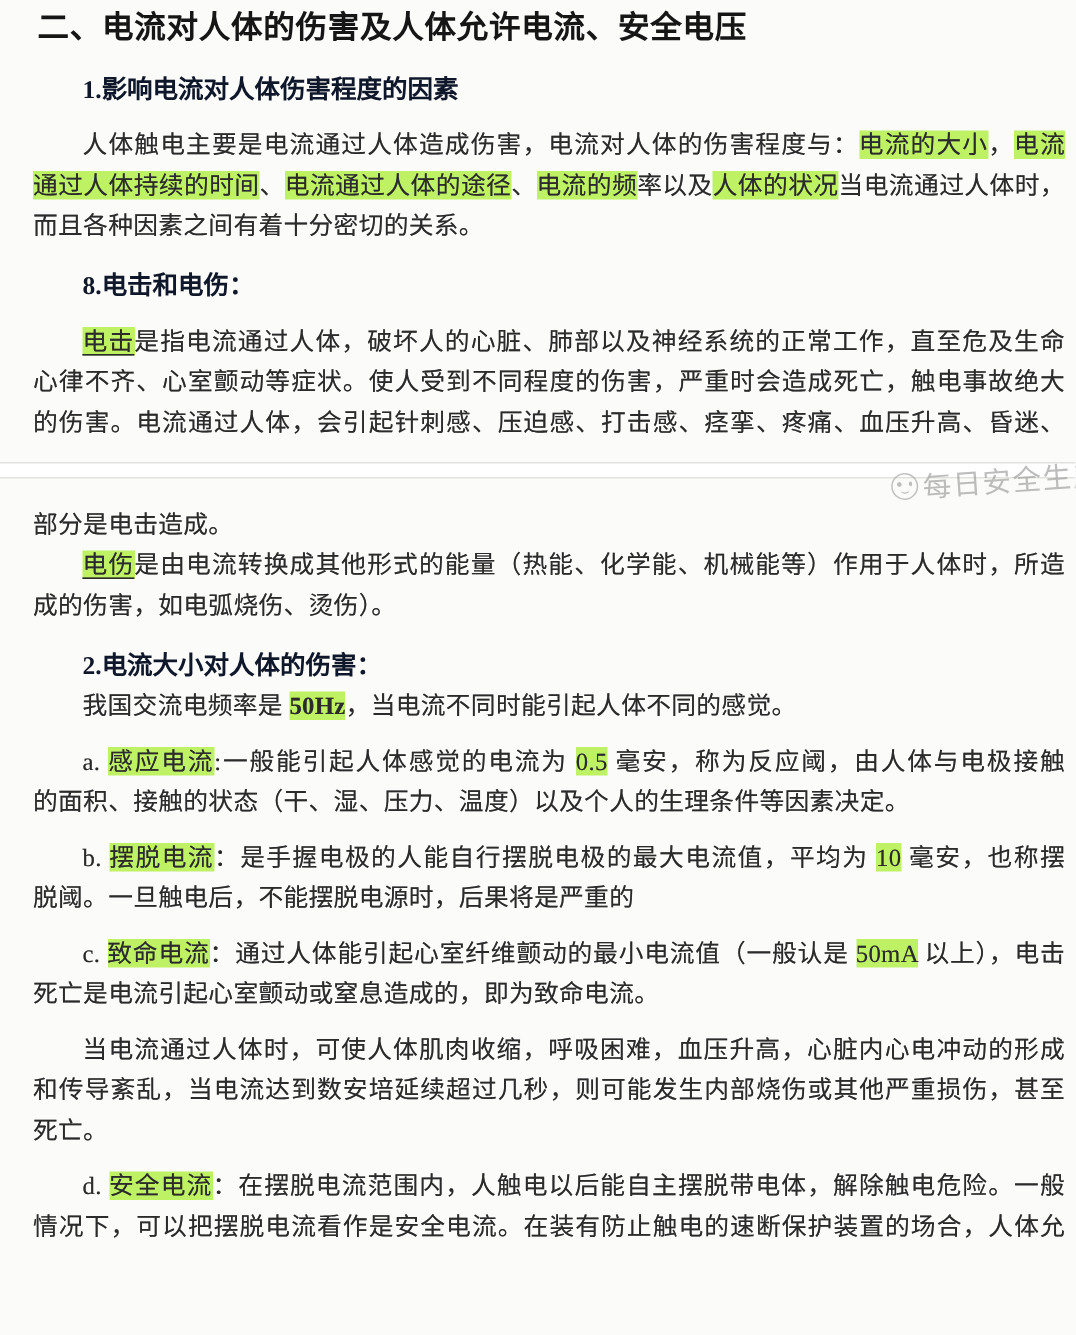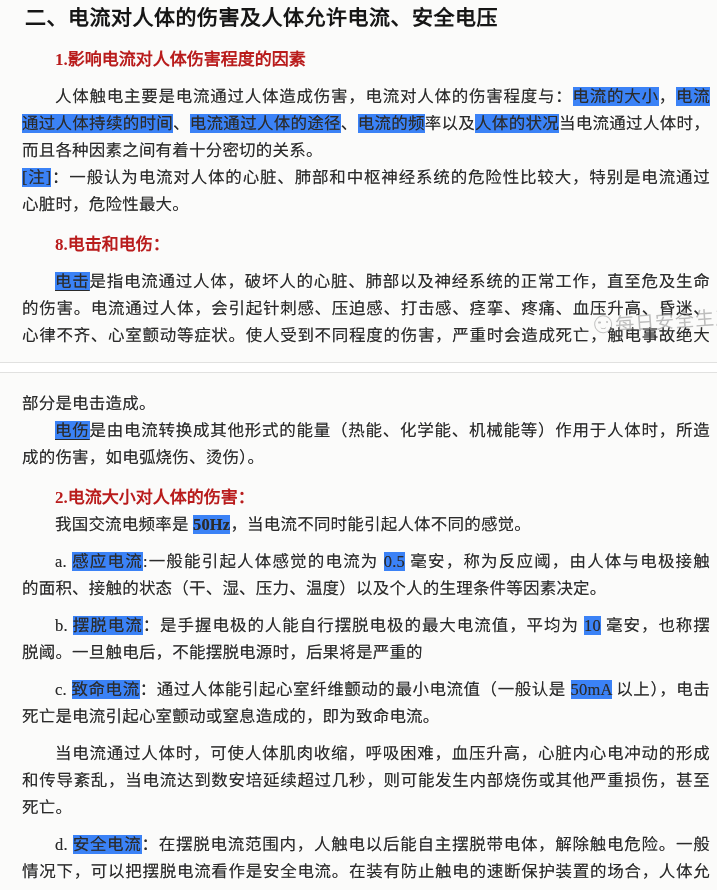--- a/index.html
+++ b/index.html
@@ -21,37 +21,37 @@
     color: #161616;
     padding-left: 3px;
     letter-spacing: 0.5px;
   }
   .heading {
     font-size: 17px;
     font-weight: 700;
     line-height: 27px;
     margin-top: 13px;
     padding-left: 33px;
-    color: #b91c1c;
+    color: #0f172a;
   }
   .para { margin-top: 10px; }
   .para.tight { margin-top: 0; }
   .para.after-break { margin-top: 17px; }
   .line {
     font-size: 16.5px;
     line-height: 27px;
     letter-spacing: 0.2px;
     text-shadow: 0 0 0.4px rgba(50,50,50,0.55);
   }
   .line.full {
     text-align: justify;
     text-align-last: justify;
   }
   .line.indent { text-indent: 33px; }
-  .hl { background: #3b82f6; }
+  .hl { background: #bef264; }
   .u {
     text-decoration: underline;
     text-decoration-thickness: 1px;
     text-underline-offset: 3px;
   }
   .b { font-weight: 700; }
   .pagebreak {
     margin: 13px -7px 0 -22px;
     height: 9px;
     background: #ffffff;
@@ -100,29 +100,25 @@
 <body>
 
 <div class="doc" id="doc">
     <div class="title">二、电流对人体的伤害及人体允许电流、安全电压</div>
     <div class="heading">1.影响电流对人体伤害程度的因素</div>
     <div class="para">
       <div class="line full indent"><span class="">人体触电主要是电流通过人体造成伤害，电流对人体的伤害程度与：</span><span class="hl ">电流的大小</span><span class="">，</span><span class="hl ">电流</span></div>
       <div class="line full"><span class="hl ">通过人体持续的时间</span><span class="">、</span><span class="hl ">电流通过人体的途径</span><span class="">、</span><span class="hl ">电流的频</span><span class="">率以及</span><span class="hl ">人体的状况</span><span class="">当电流通过人体时，</span></div>
       <div class="line"><span class="">而且各种因素之间有着十分密切的关系。</span></div>
     </div>
-    <div class="para tight">
-      <div class="line full"><span class="hl ">[注]</span><span class="">：一般认为电流对人体的心脏、肺部和中枢神经系统的危险性比较大，特别是电流通过</span></div>
-      <div class="line"><span class="">心脏时，危险性最大。</span></div>
-    </div>
     <div class="heading">8.电击和电伤：</div>
     <div class="para">
       <div class="line full indent"><span class="hl u ">电击</span><span class="">是指电流通过人体，破坏人的心脏、肺部以及神经系统的正常工作，直至危及生命</span></div>
+      <div class="line full"><span class="">心律不齐、心室颤动等症状。使人受到不同程度的伤害，严重时会造成死亡，触电事故绝大</span></div>
       <div class="line full"><span class="">的伤害。电流通过人体，会引起针刺感、压迫感、打击感、痉挛、疼痛、血压升高、昏迷、</span></div>
-      <div class="line full"><span class="">心律不齐、心室颤动等症状。使人受到不同程度的伤害，严重时会造成死亡，触电事故绝大</span></div>
     </div>
     <div class="pagebreak"></div>
     <div class="para after-break">
       <div class="line"><span class="">部分是电击造成。</span></div>
     </div>
     <div class="para tight">
       <div class="line full indent"><span class="hl u ">电伤</span><span class="">是由电流转换成其他形式的能量（热能、化学能、机械能等）作用于人体时，所造</span></div>
       <div class="line"><span class="">成的伤害，如电弧烧伤、烫伤）。</span></div>
     </div>
     <div class="heading">2.电流大小对人体的伤害：</div>

